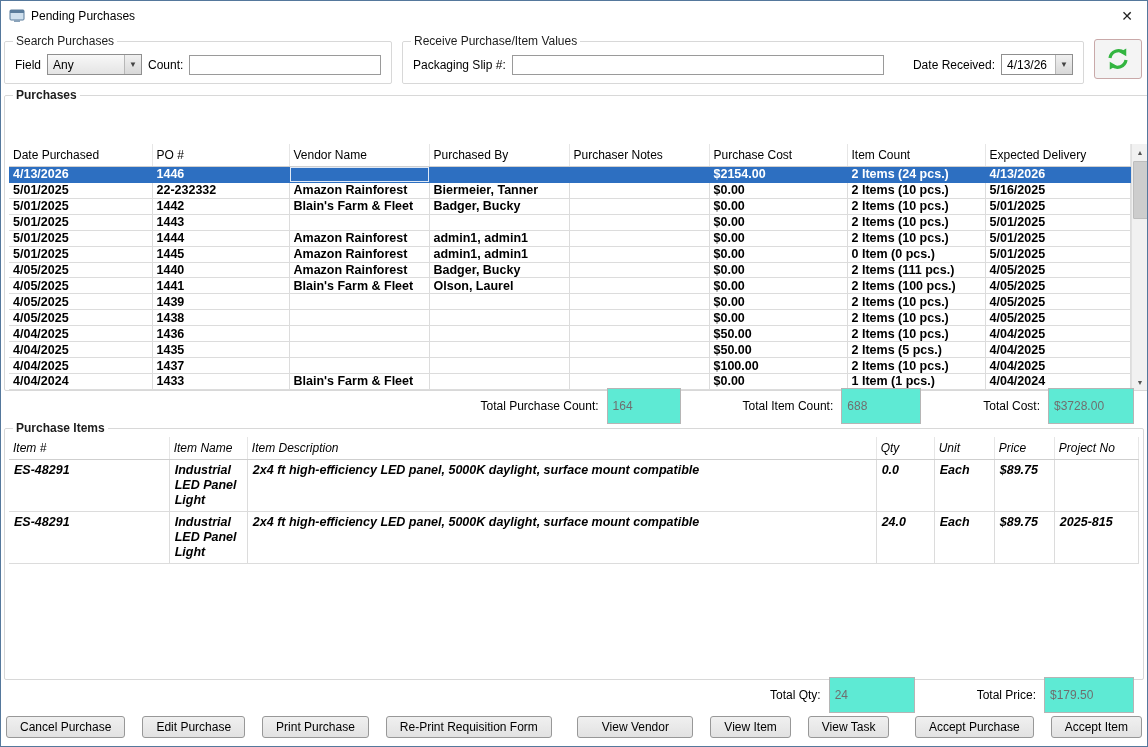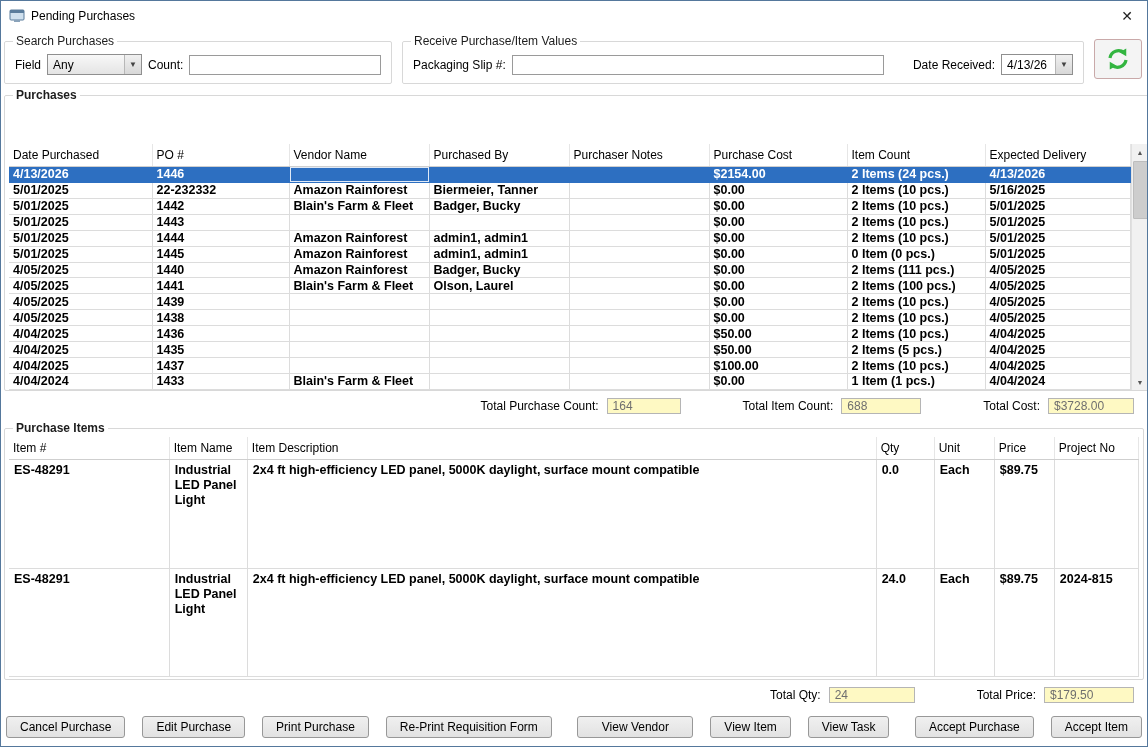--- a/index.html
+++ b/index.html
@@ -43,25 +43,25 @@
   tr.selected td{background:var(--selection,#2d6fc1);color:#fff;border-right-color:var(--selection,#2d6fc1);border-bottom-color:var(--selection,#2d6fc1);}
   td.cell-focus{box-shadow:inset 0 0 0 1px rgba(255,255,255,.85);}
   
   .vscroll{width:17px;background:#f1f1f1;border-left:1px solid #e0e0e0;display:flex;flex-direction:column;}
   .sb-btn{height:16px;display:flex;align-items:center;justify-content:center;font-size:7px;color:#555;background:#f1f1f1;}
   .sb-thumb{height:56px;margin:1px 1px;background:#cdcdcd;border:1px solid #bdbdbd;border-radius:1px;}
   .sb-fill{flex:1;}
   
   .totals-row{display:flex;align-items:center;justify-content:flex-end;gap:8px;height:30px;flex:0 0 auto;padding-right:10px;}
   .totals-row .sp{width:46px;}
-  .ro{background:#fef9c3;border:1px solid #b5b5b5;color:#6f6f6f;height:16px;box-sizing:border-box;
+  .ro{background:#5eead4;border:1px solid #b5b5b5;color:#6f6f6f;height:36px;box-sizing:border-box;
       padding:1px 5px;font-family:"Liberation Sans",sans-serif;font-size:12px;}
   
-  .items-group{flex:1;display:flex;box-sizing:border-box;overflow:hidden;}
-  .items-table{width:100%;}
+  .items-group{flex:1;display:flex;flex-direction:column;box-sizing:border-box;overflow:hidden;}
+  .items-table{width:100%;font-style:italic;}
   .items-table td{font-weight:bold;font-size:12.5px;vertical-align:top;padding:3px 5px;height:44px;
       border-right:1px solid #dcdcdc;border-bottom:1px solid #dcdcdc;line-height:15px;}
   
   .btn-bar{display:flex;align-items:center;justify-content:space-between;height:30px;flex:0 0 auto;padding:2px 2px;}
   .btn-group{display:flex;gap:17px;}
   .btn{background:linear-gradient(#f0f0f0,#e2e2e2);border:1px solid #989898;border-radius:3px;height:22px;
        padding:0 13px;font-family:"Liberation Sans",sans-serif;font-size:12px;color:#000;cursor:pointer;white-space:nowrap;}
   .btn.wide{min-width:116px;}
 </style>
 </head>
@@ -340,21 +340,21 @@
               <td>$89.75</td>
               <td></td>
             </tr>
             <tr>
               <td>ES-48291</td>
               <td>Industrial LED Panel Light</td>
               <td>2x4 ft high-efficiency LED panel, 5000K daylight, surface mount compatible</td>
               <td>24.0</td>
               <td>Each</td>
               <td>$89.75</td>
-              <td>2024-815</td>
+              <td>2025-815</td>
             </tr>
           </tbody>
       </table>
     </fieldset>
 
     <div class="totals-row">
       <label>Total Qty:</label>
       <input class="ro" readonly="" style="width: 86px;" value="24">
       <span class="sp"></span>
       <label>Total Price:</label>

